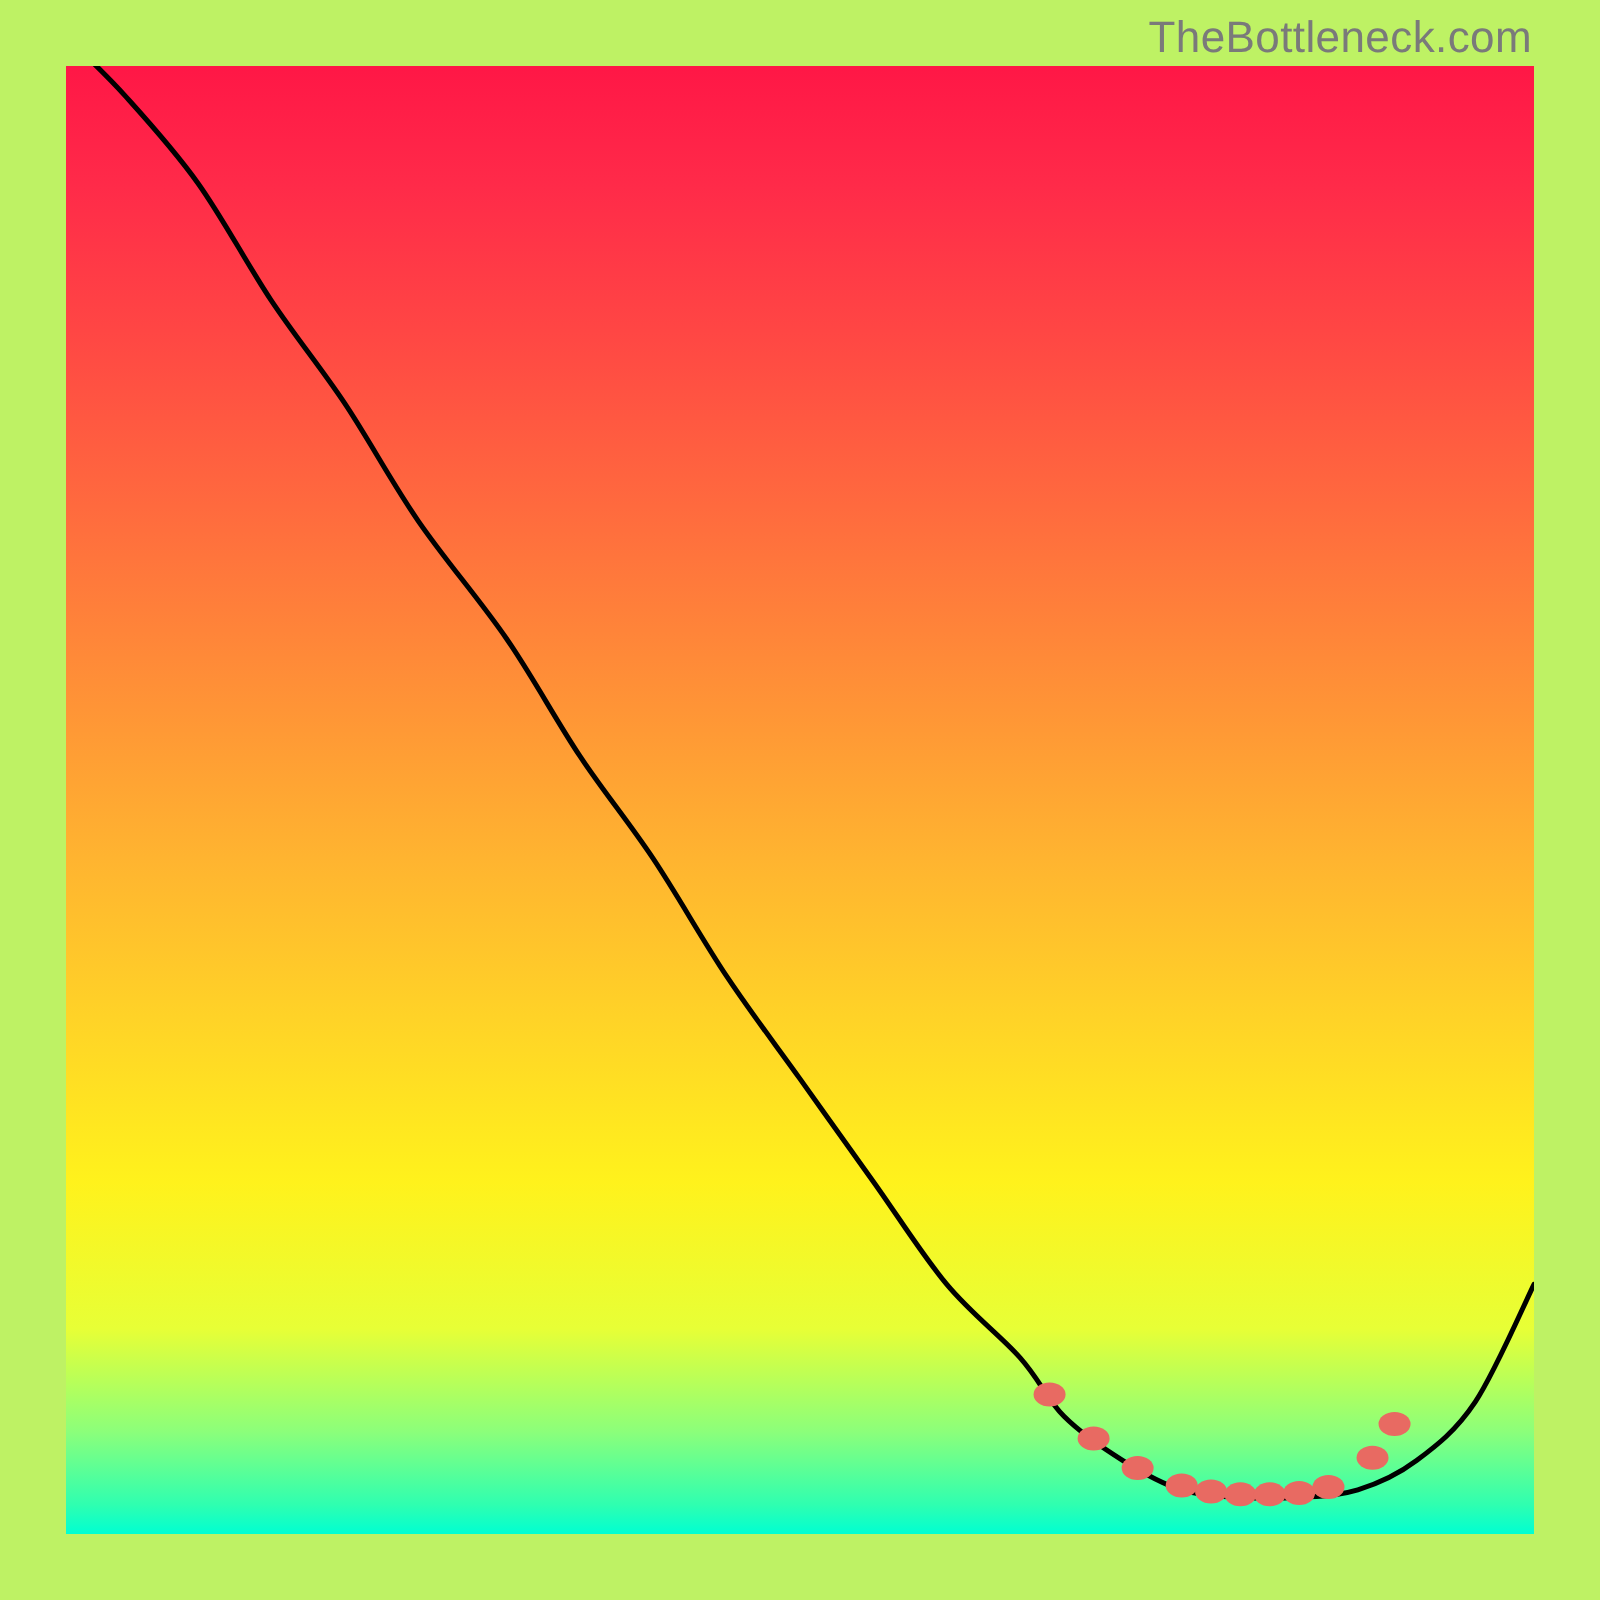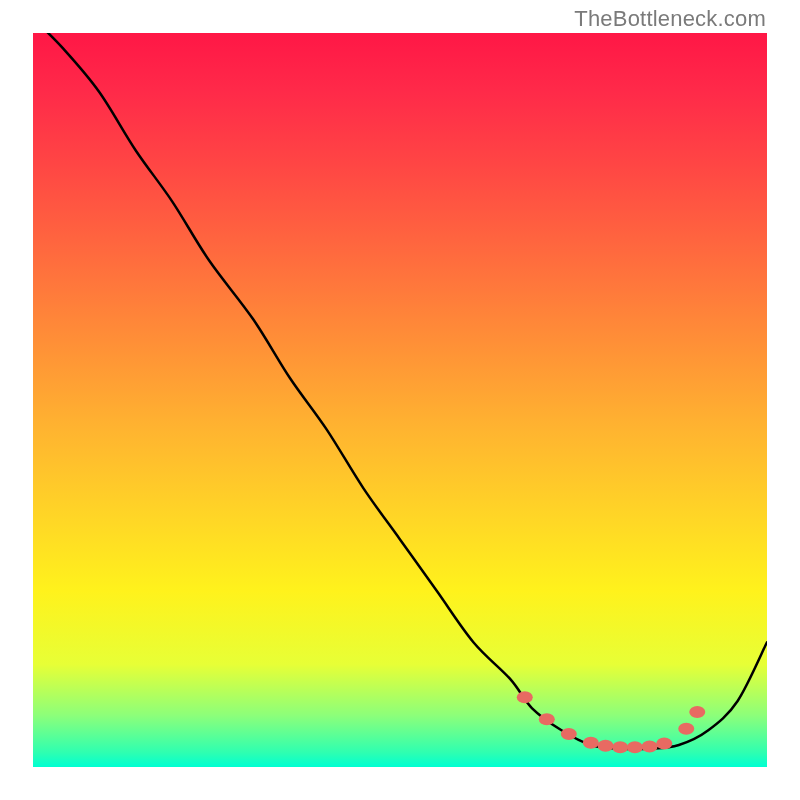--- a/index.html
+++ b/index.html
@@ -10,21 +10,21 @@
     background: #000;
     overflow: hidden;
     font-family: Arial, Helvetica, sans-serif;
   }
   .frame {
     position: absolute;
     top: 0;
     left: 0;
     width: 800px;
     height: 800px;
-    background: #ffffff;
+    background: #bef264;
   }
   .plot {
     position: absolute;
     top: 33px;
     left: 33px;
     width: 734px;
     height: 734px;
     background: linear-gradient(
       to bottom,
       #ff1746 0%,

